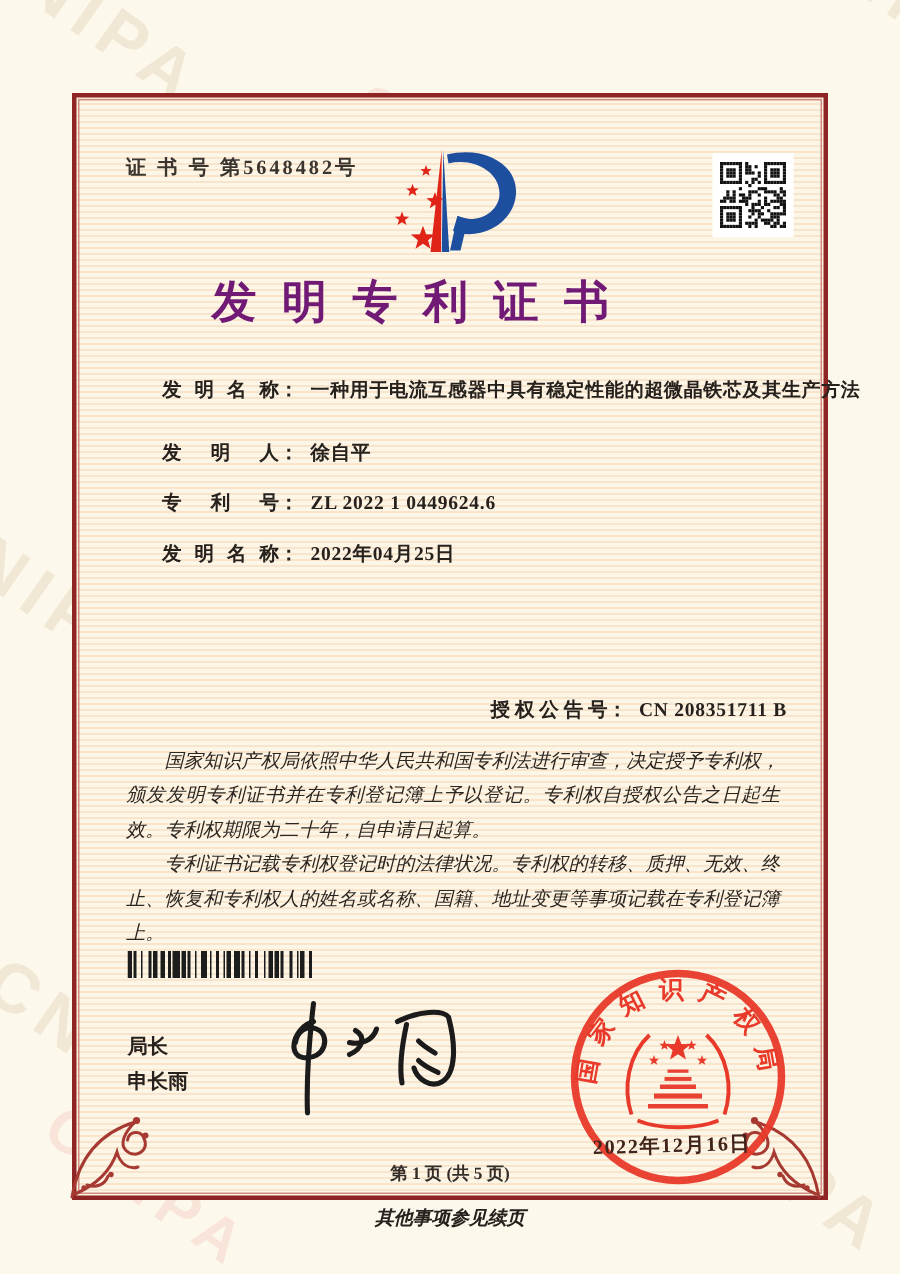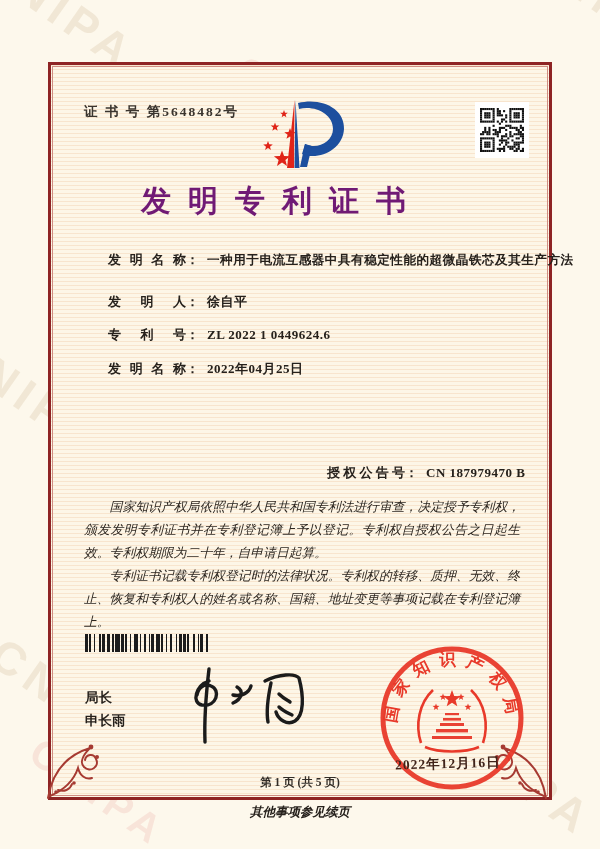--- a/index.html
+++ b/index.html
@@ -358,21 +358,21 @@
     <span class="flabel">发明人</span><span class="fcolon">：</span><span class="fval">徐自平</span>
   </div>
   <div class="frow" style="top:326px;">
     <span class="flabel">专利号</span><span class="fcolon">：</span><span class="fval">ZL 2022 1 0449624.6</span>
   </div>
   <div class="frow" style="top:360px;">
     <span class="flabel">发明名称</span><span class="fcolon">：</span><span class="fval">2022年04月25日</span>
   </div>
   <div class="frow" style="top:464px;">
     <span class="fpair2">
-      <span class="flabel">授权公告号</span><span class="fcolon">：</span><span class="fval">CN 187979470 B</span>
+      <span class="flabel">授权公告号</span><span class="fcolon">：</span><span class="fval">CN 208351711 B</span>
     </span>
   </div>
 
   <div class="paras">
     <p>国家知识产权局依照中华人民共和国专利法进行审查，决定授予专利权，颁发发明专利证书并在专利登记簿上予以登记。专利权自授权公告之日起生效。专利权期限为二十年，自申请日起算。</p>
     <p>专利证书记载专利权登记时的法律状况。专利权的转移、质押、无效、终止、恢复和专利权人的姓名或名称、国籍、地址变更等事项记载在专利登记簿上。</p>
   </div>
 
   <div class="barcode" id="barcode"><i style="width: 2.9px; background: rgb(28, 28, 28);"></i><i style="width: 1.45px; background: transparent;"></i><i style="width: 1.45px; background: rgb(28, 28, 28);"></i><i style="width: 2.9px; background: transparent;"></i><i style="width: 1.45px; background: rgb(28, 28, 28);"></i><i style="width: 4.35px; background: transparent;"></i><i style="width: 1.45px; background: rgb(28, 28, 28);"></i><i style="width: 1.45px; background: transparent;"></i><i style="width: 2.9px; background: rgb(28, 28, 28);"></i><i style="width: 1.45px; background: transparent;"></i><i style="width: 2.9px; background: rgb(28, 28, 28);"></i><i style="width: 2.9px; background: transparent;"></i><i style="width: 1.45px; background: rgb(28, 28, 28);"></i><i style="width: 1.45px; background: transparent;"></i><i style="width: 4.35px; background: rgb(28, 28, 28);"></i><i style="width: 1.45px; background: transparent;"></i><i style="width: 2.9px; background: rgb(28, 28, 28);"></i><i style="width: 1.45px; background: transparent;"></i><i style="width: 1.45px; background: rgb(28, 28, 28);"></i><i style="width: 2.9px; background: transparent;"></i><i style="width: 1.45px; background: rgb(28, 28, 28);"></i><i style="width: 2.9px; background: transparent;"></i><i style="width: 4.35px; background: rgb(28, 28, 28);"></i><i style="width: 1.45px; background: transparent;"></i><i style="width: 1.45px; background: rgb(28, 28, 28);"></i><i style="width: 2.9px; background: transparent;"></i><i style="width: 1.45px; background: rgb(28, 28, 28);"></i><i style="width: 2.9px; background: transparent;"></i><i style="width: 1.45px; background: rgb(28, 28, 28);"></i><i style="width: 1.45px; background: transparent;"></i><i style="width: 2.9px; background: rgb(28, 28, 28);"></i><i style="width: 1.45px; background: transparent;"></i><i style="width: 4.35px; background: rgb(28, 28, 28);"></i><i style="width: 1.45px; background: transparent;"></i><i style="width: 1.45px; background: rgb(28, 28, 28);"></i><i style="width: 2.9px; background: transparent;"></i><i style="width: 1.45px; background: rgb(28, 28, 28);"></i><i style="width: 2.9px; background: transparent;"></i><i style="width: 1.45px; background: rgb(28, 28, 28);"></i><i style="width: 4.35px; background: transparent;"></i><i style="width: 1.45px; background: rgb(28, 28, 28);"></i><i style="width: 1.45px; background: transparent;"></i><i style="width: 2.9px; background: rgb(28, 28, 28);"></i><i style="width: 1.45px; background: transparent;"></i><i style="width: 2.9px; background: rgb(28, 28, 28);"></i><i style="width: 1.45px; background: transparent;"></i><i style="width: 1.45px; background: rgb(28, 28, 28);"></i><i style="width: 4.35px; background: transparent;"></i><i style="width: 1.45px; background: rgb(28, 28, 28);"></i><i style="width: 2.9px; background: transparent;"></i><i style="width: 1.45px; background: rgb(28, 28, 28);"></i><i style="width: 1.45px; background: transparent;"></i><i style="width: 2.9px; background: rgb(28, 28, 28);"></i><i style="width: 2.9px; background: transparent;"></i><i style="width: 1.45px; background: rgb(28, 28, 28);"></i></div>
 

